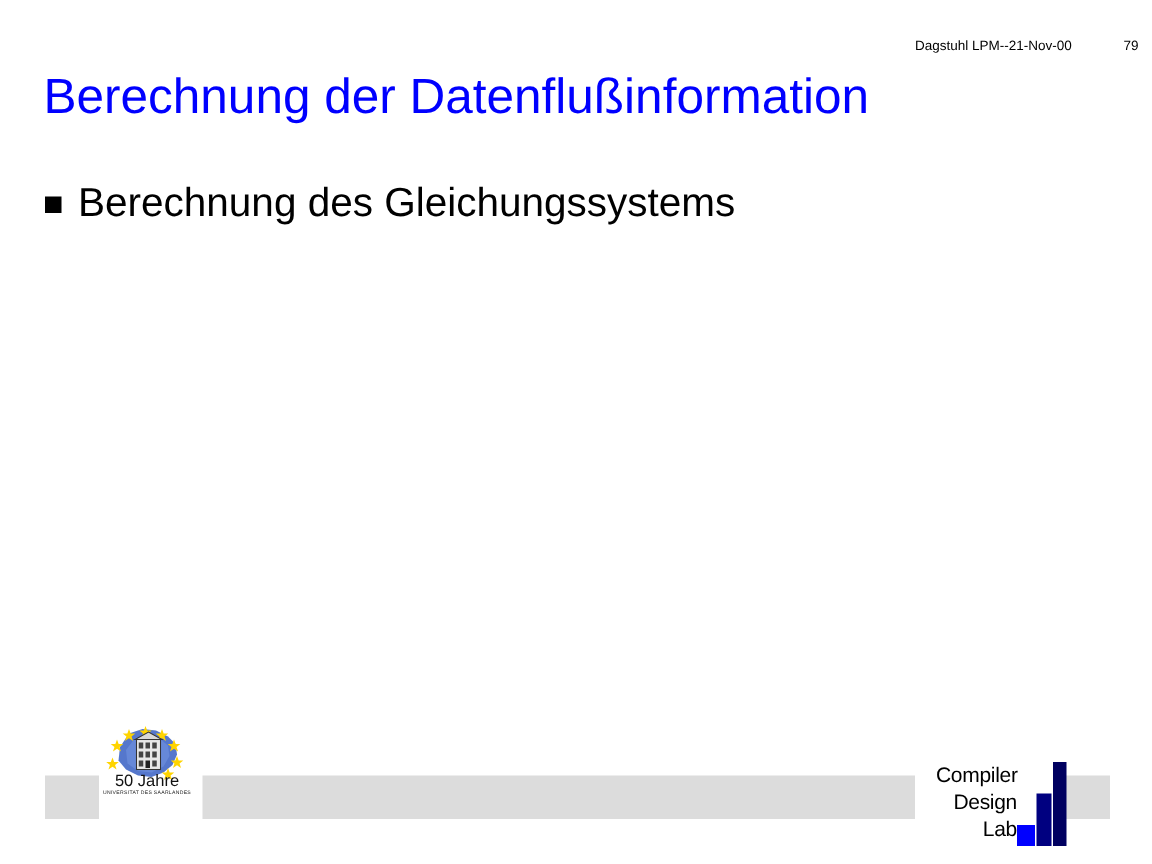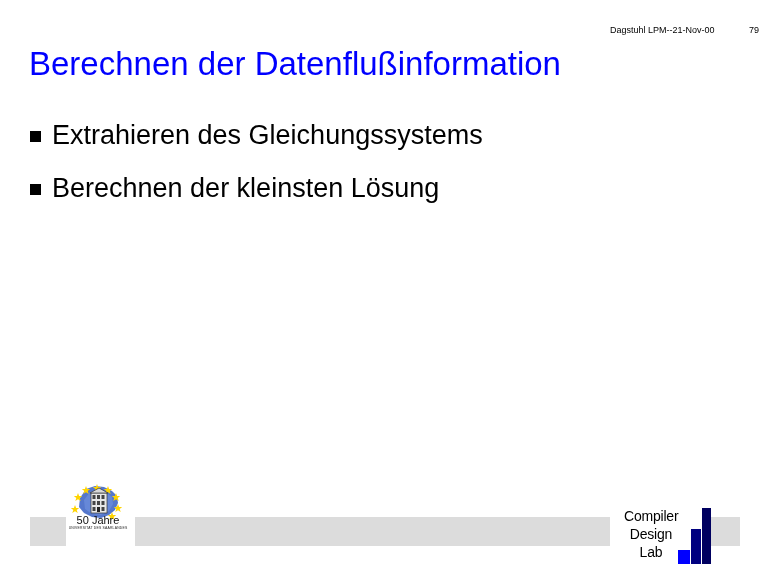--- a/index.html
+++ b/index.html
@@ -147,21 +147,21 @@
     left: 624px;
     top: 507px;
     width: 82px;
     height: 58px;
   }
   .cdl-words {
     position: absolute;
     left: 0;
     top: 0;
     width: 54px;
-    text-align: center;
+    text-align: right;
   }
   .cdl-word {
     display: block;
     font-size: 14px;
     line-height: 18px;
     color: #000000;
     font-weight: normal;
     letter-spacing: -0.2px;
   }
   .cdl-bars {
@@ -182,30 +182,26 @@
 </head>
 <body>
 
 <div id="slide">
 
   <div class="header-bar">
     <span class="header-date">Dagstuhl LPM--21-Nov-00</span>
     <span class="header-pageno">79</span>
   </div>
 
-  <div class="slide-title">Berechnen der Datenflußinformation</div>
+  <div class="slide-title">Berechnung der Datenflußinformation</div>
 
   <ul class="bullet-list">
     <li class="bullet-item">
       <span class="bullet-marker"></span>
-      <span class="bullet-text">Extrahieren des Gleichungssystems</span>
-    </li>
-    <li class="bullet-item">
-      <span class="bullet-marker"></span>
-      <span class="bullet-text">Berechnen der kleinsten Lösung</span>
+      <span class="bullet-text">Berechnung des Gleichungssystems</span>
     </li>
   </ul>
 
   <div class="footer-strip-left-block"></div>
   <div class="footer-strip-main"></div>
   <div class="footer-strip-right-block"></div>
 
   <div class="uni-logo">
     <svg width="64" height="48" viewBox="0 0 64 48" xmlns="http://www.w3.org/2000/svg">
 

